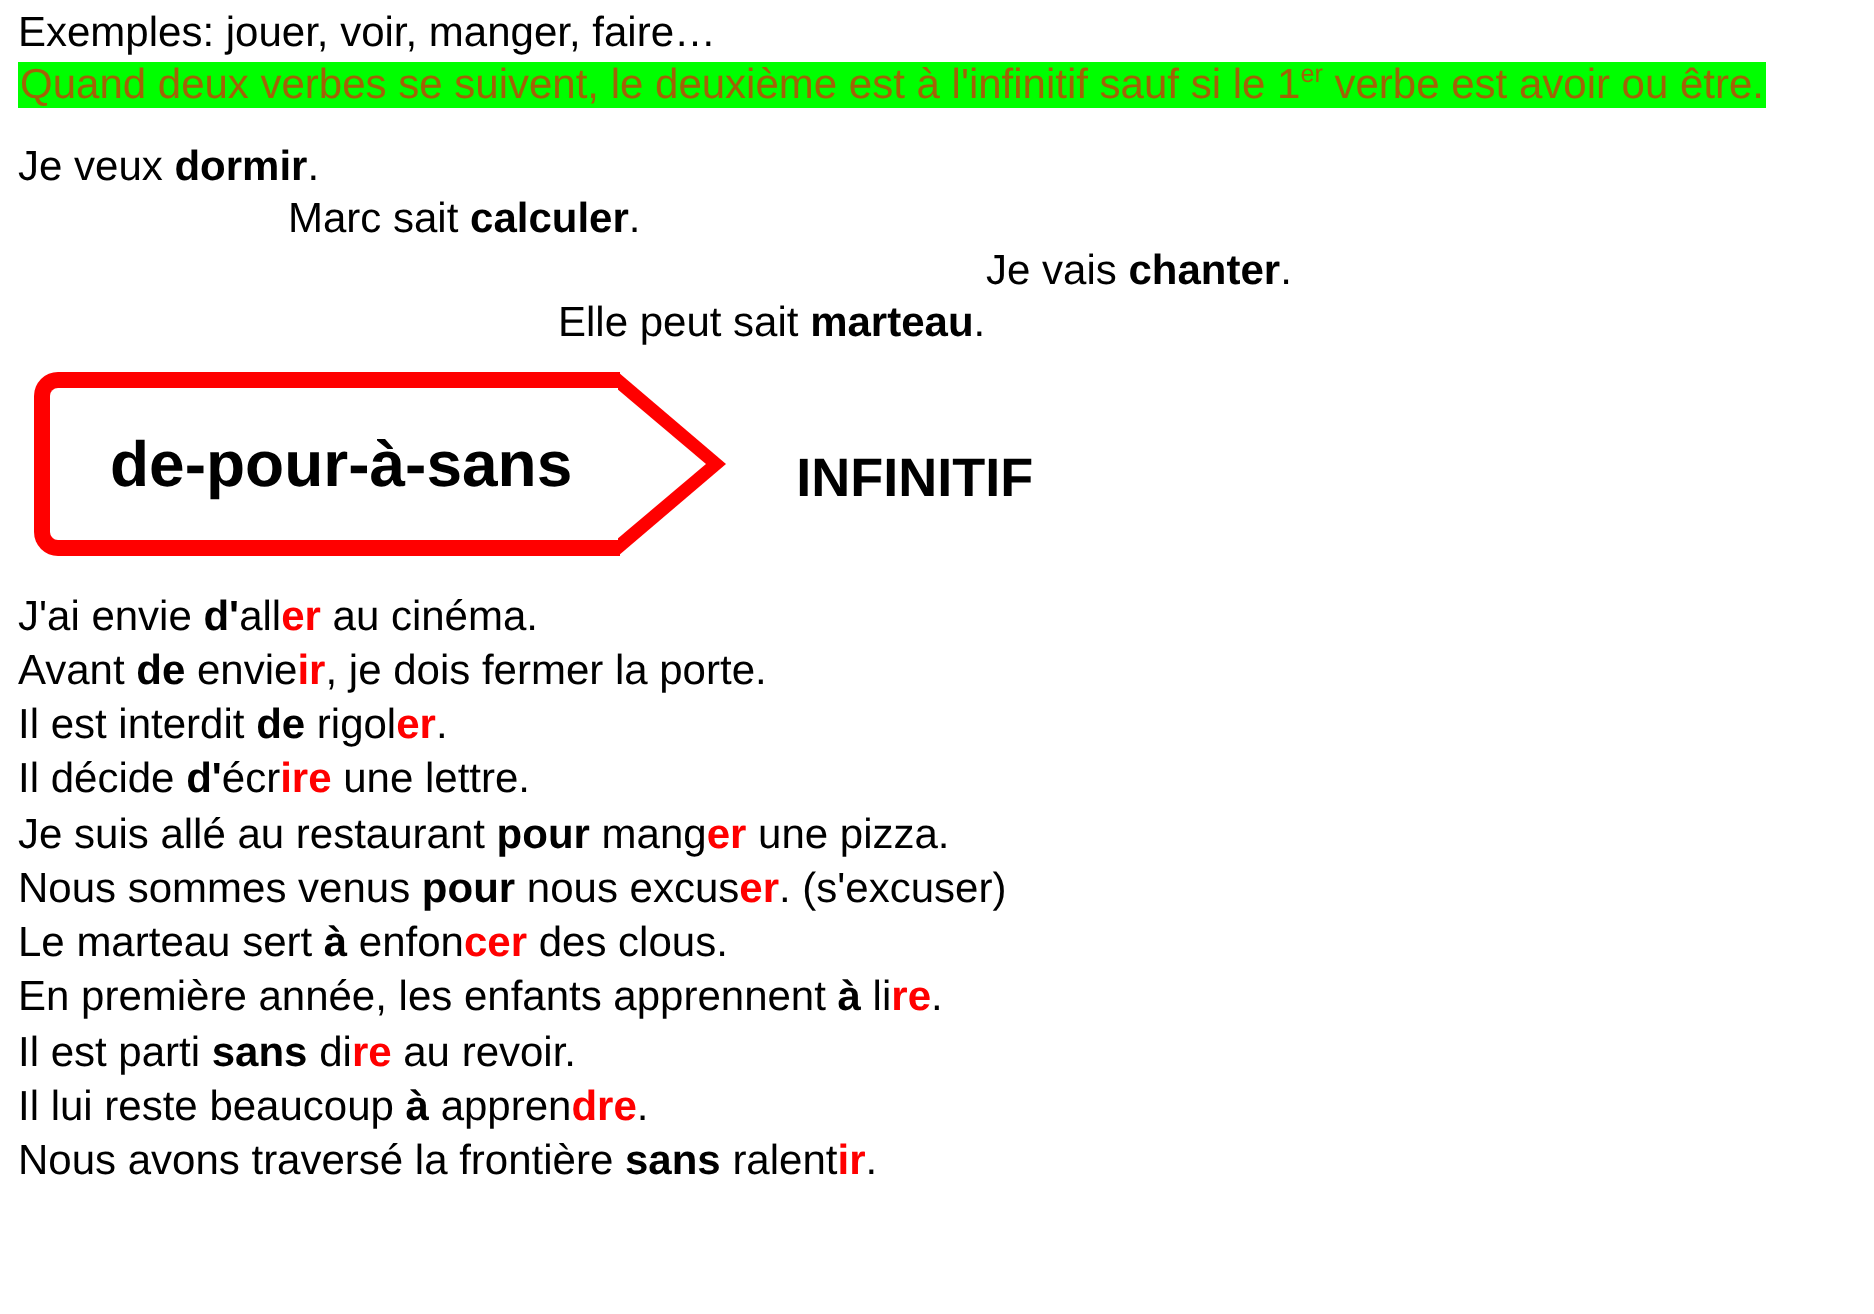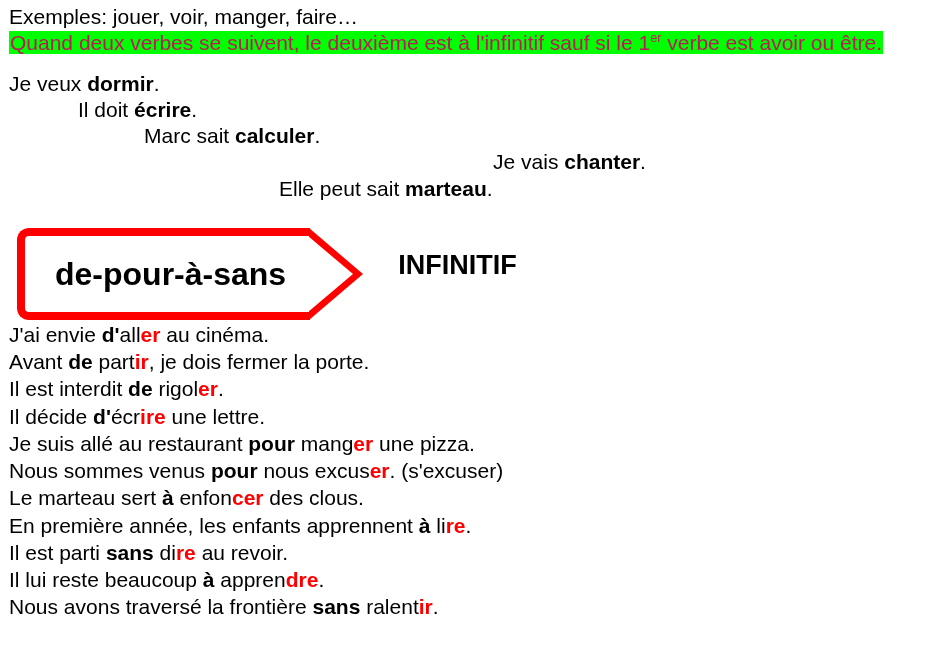--- a/index.html
+++ b/index.html
@@ -13,40 +13,40 @@
   }
   .page {
     width: 937px;
     min-height: 657px;
     padding: 4px 9px 6px 9px;
     box-sizing: border-box;
   }
   .line { margin-bottom: 2px; }
   .hl {
     background: #00ff00;
-    color: #be185d;
+    color: #a16207;
     display: inline;
     padding: 0 1px;
     text-align: center;
   }
   sup { font-size: 0.6em; vertical-align: super; }
   .bold { font-weight: bold; }
   .red { color: #ff0000; font-weight: bold; }
 
   .arrow-wrap {
     display: flex;
     align-items: center;
     margin-top: 26px;
     margin-bottom: 18px;
   }
   .arrow {
     position: relative;
     height: 76px;
     display: flex;
-    align-items: flex-start;
+    align-items: flex-end;
     margin-left: 8px;
   }
   .arrow-body {
     height: 92px;
     border: 8px solid #ff0000;
     border-right: none;
     border-radius: 12px 0 0 12px;
     box-sizing: border-box;
     padding: 0 24px 0 30px;
     display: flex;
@@ -102,23 +102,20 @@
   <div class="line" style="margin-bottom:14px;">
     <span class="hl">
       <span>Quand deux verbes se suivent, le deuxième est à l'infinitif sauf si le 1</span><sup>er</sup><span> verbe est avoir ou être.</span>
     </span>
   </div>
 
   <div class="stagger" style="margin-bottom:17px;">
     <div class="line" style="padding-left:0px;">
       <span>Je veux </span><span class="bold">dormir</span><span>.</span>
     </div>
-    <div class="line" style="padding-left:69px;">
-      <span>Il doit </span><span class="bold">écrire</span><span>.</span>
-    </div>
     <div class="line" style="padding-left:135px;">
       <span>Marc sait </span><span class="bold">calculer</span><span>.</span>
     </div>
     <div class="line" style="padding-left:202px;text-align:center;">
       <span>Je vais </span><span class="bold">chanter</span><span>.</span>
     </div>
     <div class="line" style="padding-left:270px;">
       <span>Elle peut sait </span><span class="bold">marteau</span><span>.</span>
     </div>
   </div>
@@ -131,21 +128,21 @@
       <div class="arrow-head"></div>
     </div>
     <div class="infinitif">INFINITIF</div>
   </div>
 
   <div class="ex-block">
     <div class="line">
       <span>J'ai envie </span><span class="bold">d'</span><span>all</span><span class="red">er</span><span> au cinéma.</span>
     </div>
     <div class="line">
-      <span>Avant </span><span class="bold">de</span><span> part</span><span class="red">ir</span><span>, je dois fermer la porte.</span>
+      <span>Avant </span><span class="bold">de</span><span> envie</span><span class="red">ir</span><span>, je dois fermer la porte.</span>
     </div>
     <div class="line">
       <span>Il est interdit </span><span class="bold">de</span><span> rigol</span><span class="red">er</span><span>.</span>
     </div>
     <div class="line">
       <span>Il décide </span><span class="bold">d'</span><span>écr</span><span class="red">ire</span><span> une lettre.</span>
     </div>
     <div class="line">
       <span>Je suis allé au restaurant </span><span class="bold">pour</span><span> mang</span><span class="red">er</span><span> une pizza.</span>
     </div>

